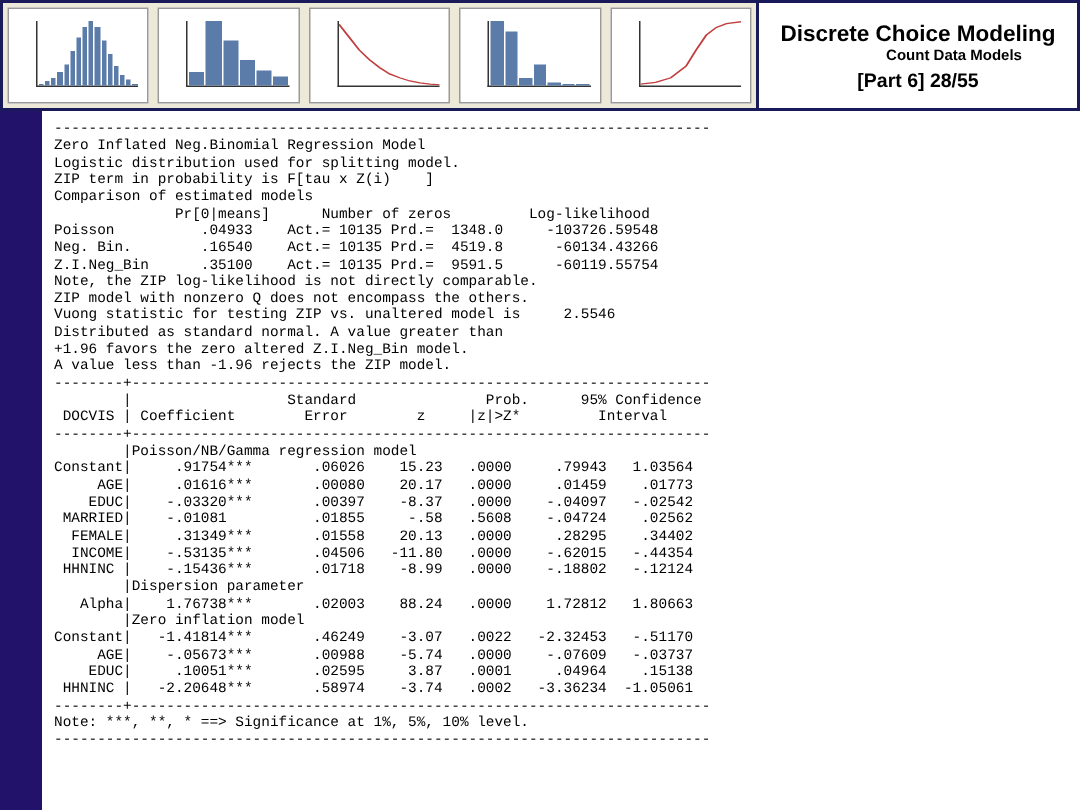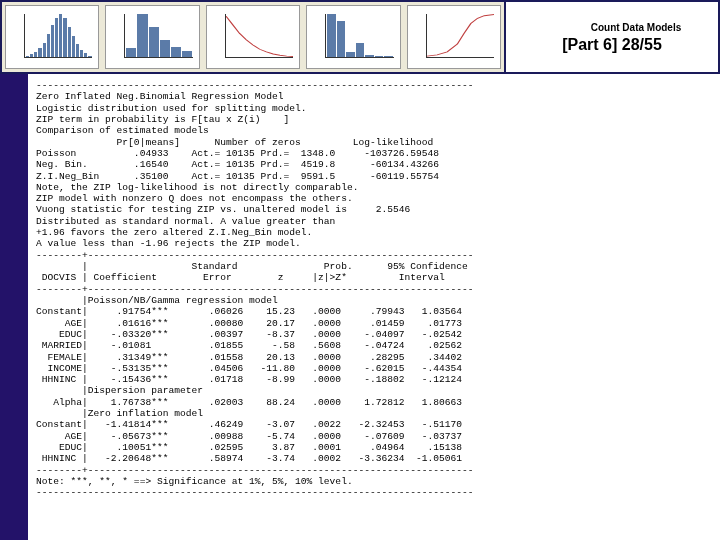--- a/index.html
+++ b/index.html
@@ -10,21 +10,21 @@
   .chart { flex: 1; margin: 3px; background: #fff; border: 1px solid #999; position: relative; }
   .chart .plot { position: absolute; top: 8px; left: 18px; right: 6px; bottom: 10px; border-left: 1px solid #333; border-bottom: 1px solid #333; }
   
   .bars { display: flex; align-items: flex-end; height: 100%; gap: 1px; padding: 0 1px; }
   .bar { flex: 1; background: #5b7ba8; }
   
   .line-svg { width: 100%; height: 100%; }
   .title-box { width: 212px; background: #fff; display: flex; flex-direction: column; align-items: center; justify-content: center; padding: 2px 4px; }
   .title-main { font-weight: bold; font-size: 15px; color: #000; white-space: nowrap; }
   .title-sub { font-weight: bold; font-size: 10px; color: #000; margin-top: 1px; padding-left: 48px; }
-  .title-part { font-weight: bold; font-size: 16px; color: #000; margin-top: 3px; }
+  .title-part { font-weight: bold; font-size: 13px; color: #000; margin-top: 3px; }
   .body { display: flex; height: calc(100% - 74px); }
   .side-accent { width: 28px; background: #231269; }
   .content { flex: 1; padding: 6px 6px 6px 8px; overflow: hidden; }
   pre.output { font-family: "Courier New", monospace; font-size: 9.6px; line-height: 1.18; white-space: pre; color: #000; }
 </style>
 </head>
 <body>
 
 <div class="slide">
   <div class="header">
@@ -81,20 +81,21 @@
             </div>
           </div>
         </div>
       <div class="chart">
           <div class="plot"><svg class="line-svg" id="line-4" viewBox="0 0 100 100" preserveAspectRatio="none">
               <path d="M0.0,98.0 L15.0,95.0 L30.0,88.0 L45.0,70.0 L55.0,45.0 L65.0,22.0 L75.0,10.0 L85.0,4.0 L100.0,1.0" stroke="#c04040" stroke-width="2" fill="none"></path>
             </svg></div>
         </div>
     </div>
     <div class="title-box">
+      <div class="title-main">Discrete Choice Modeling</div>
       <div class="title-sub">Count Data Models</div>
       <div class="title-part">[Part 6]   28/55</div>
     </div>
   </div>
   <div class="body">
     <div class="side-accent"></div>
     <div class="content">
       <pre class="output">----------------------------------------------------------------------------
 Zero Inflated Neg.Binomial Regression Model
 Logistic distribution used for splitting model.

